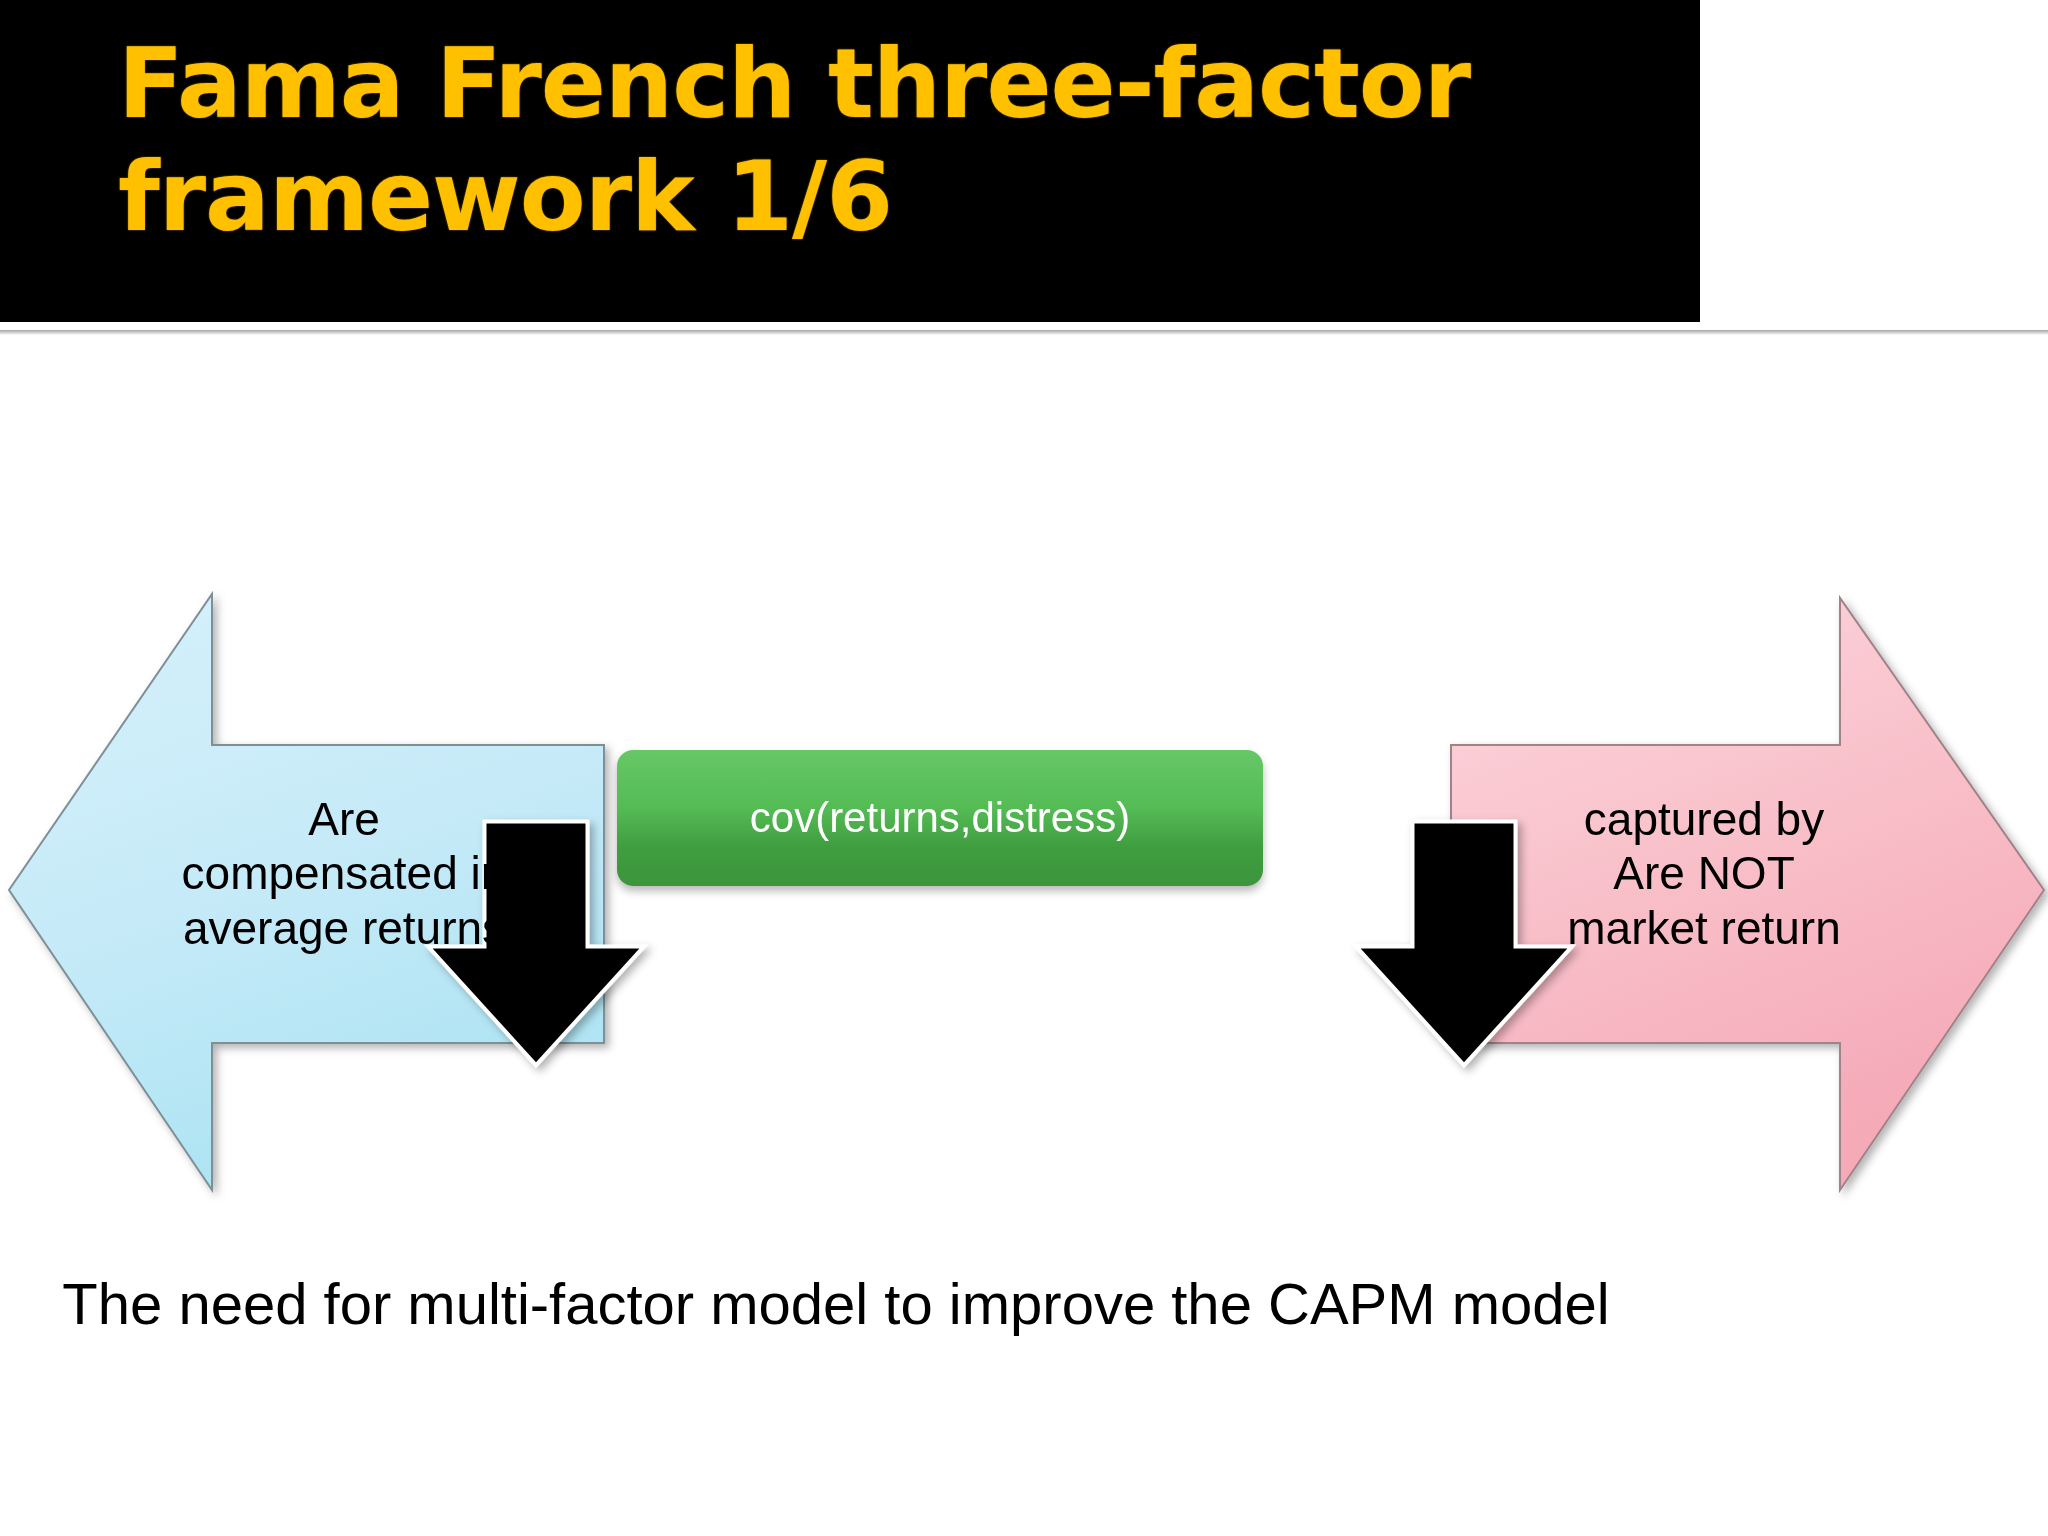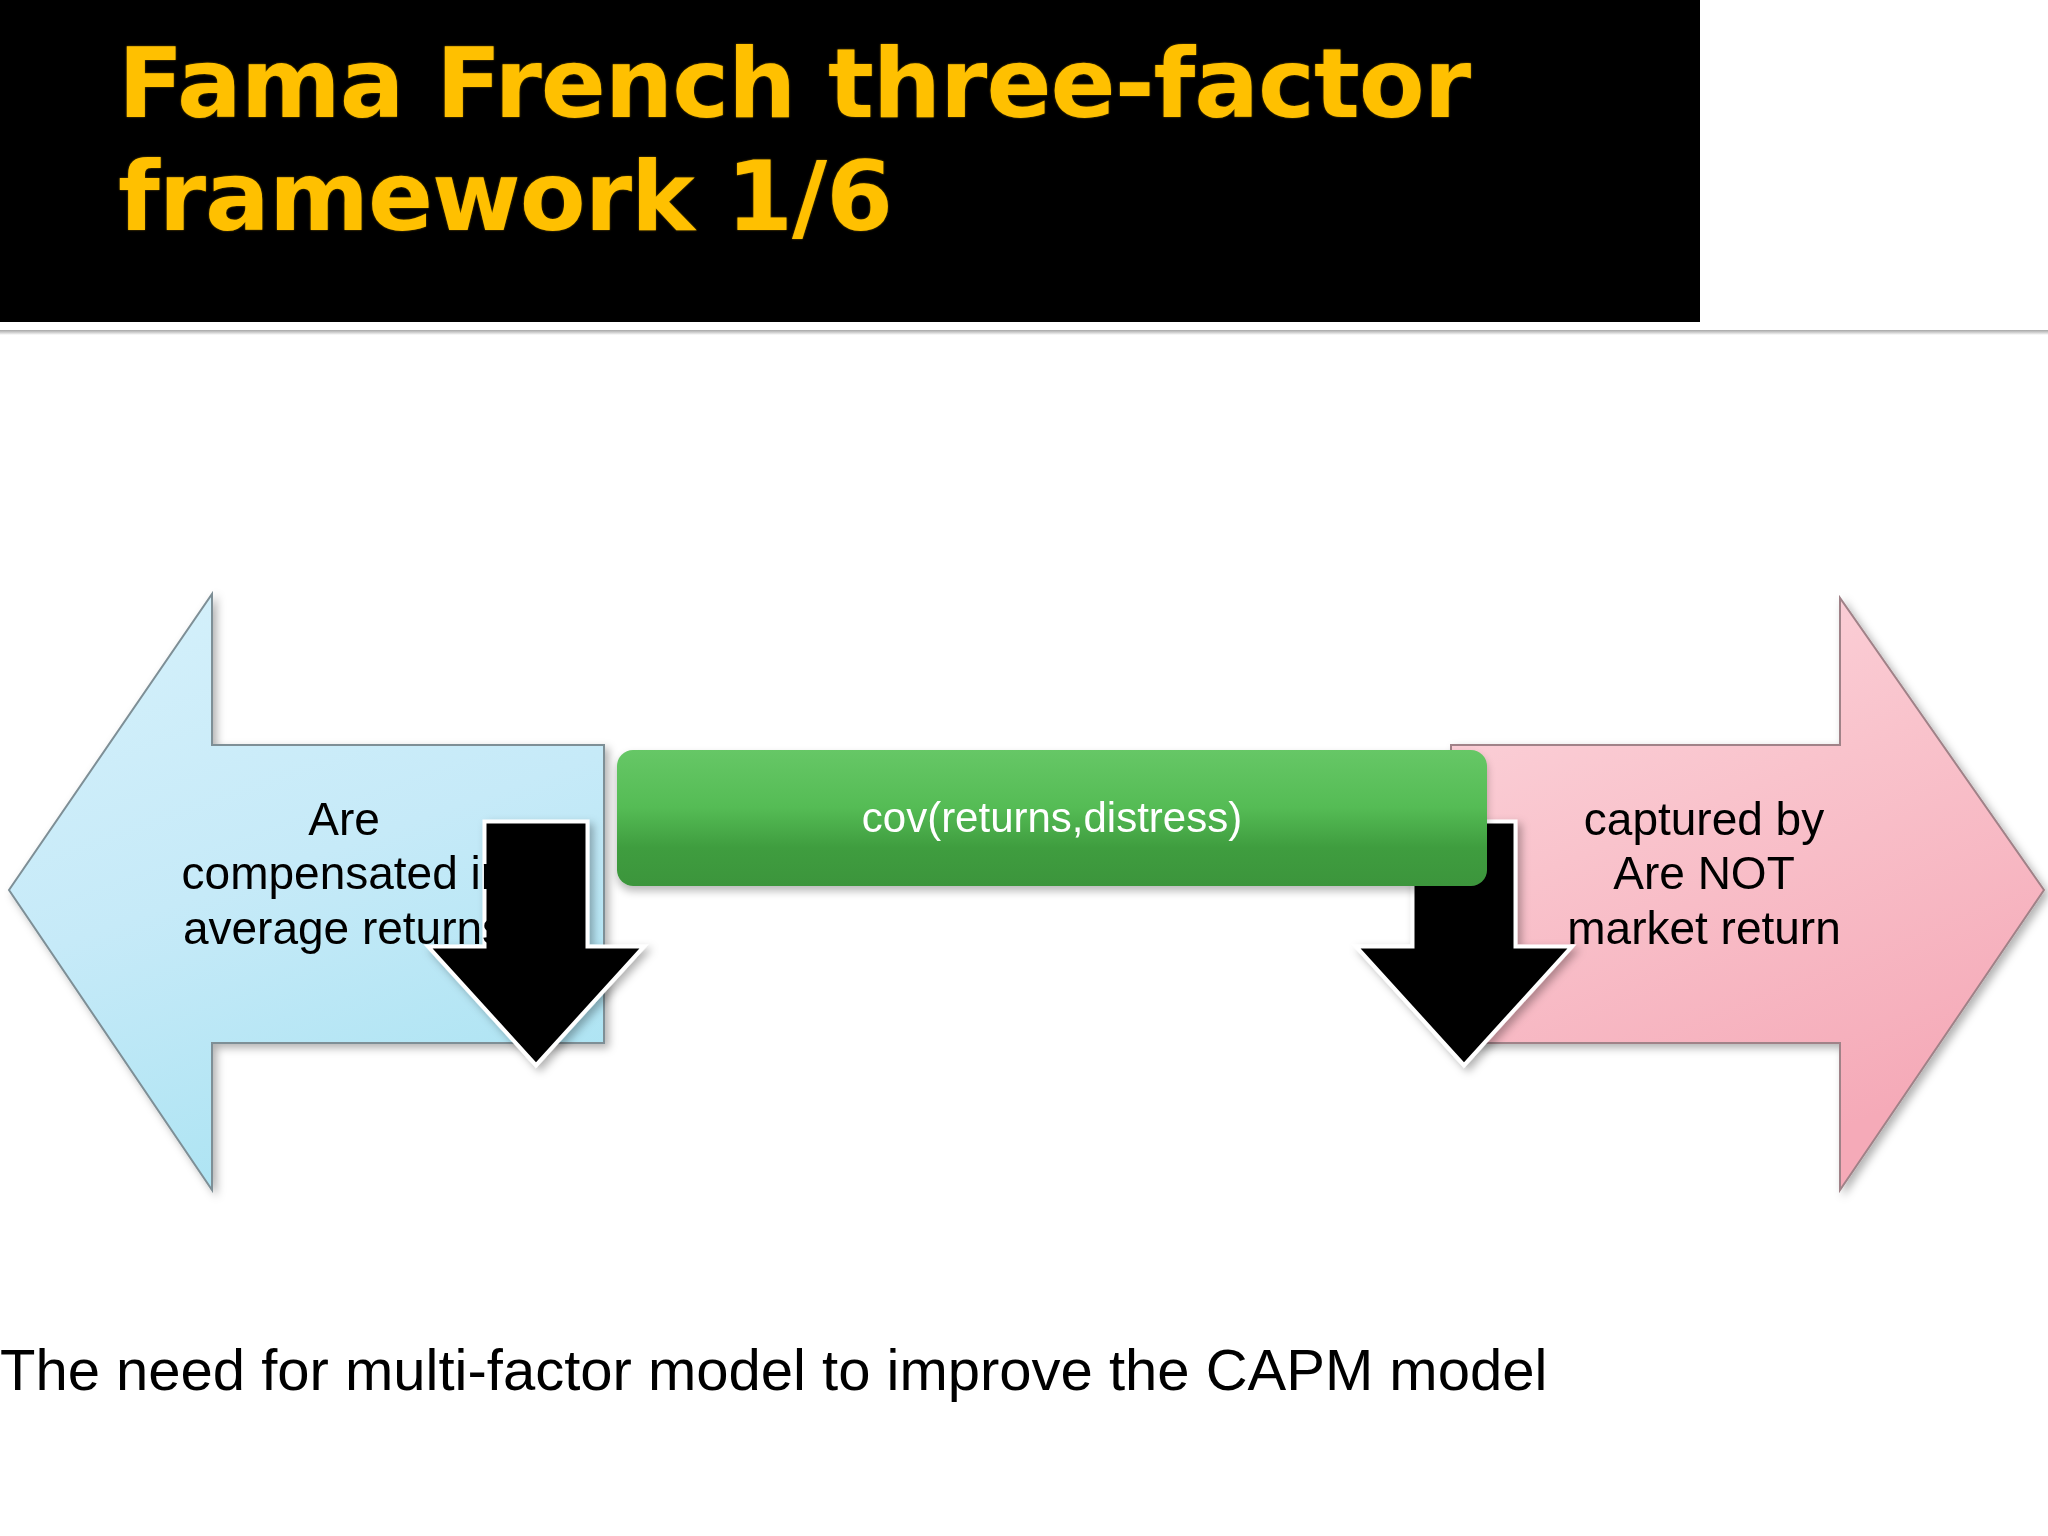--- a/index.html
+++ b/index.html
@@ -103,21 +103,21 @@
   #right-arrow-text {
     left: 1490px;
     top: 232px;
     width: 420px;
   }
 
   
   .green-box {
     position: absolute;
     left: 613px;
-    width: 870px;
+    width: 646px;
     border-radius: 16px;
     background: linear-gradient(to bottom, #66c766 0%, #55bc55 42%, #3f9d3f 72%, #3c953c 100%);
     box-shadow: 0 5px 8px rgba(0,0,0,0.28);
     display: flex;
     align-items: center;
     justify-content: center;
     color: #ffffff;
     font-size: 42px;
     line-height: 1.22;
     text-align: center;
@@ -125,23 +125,23 @@
     box-sizing: border-box;
     font-family: "Liberation Sans", sans-serif;
   }
   #green-box-1 { top: 190px; height: 136px; }
   #green-box-2 { top: 338px; height: 146px; }
 
   
   #caption {
     position: absolute;
     left: 0;
-    top: 1336px;
+    top: 1270px;
     width: 1672px;
-    text-align: left;
+    text-align: center;
     font-size: 58px;
     color: #000000;
     font-family: "Liberation Sans", sans-serif;
   }
 </style>
 </head>
 <body>
 
 <div id="slide">
 

